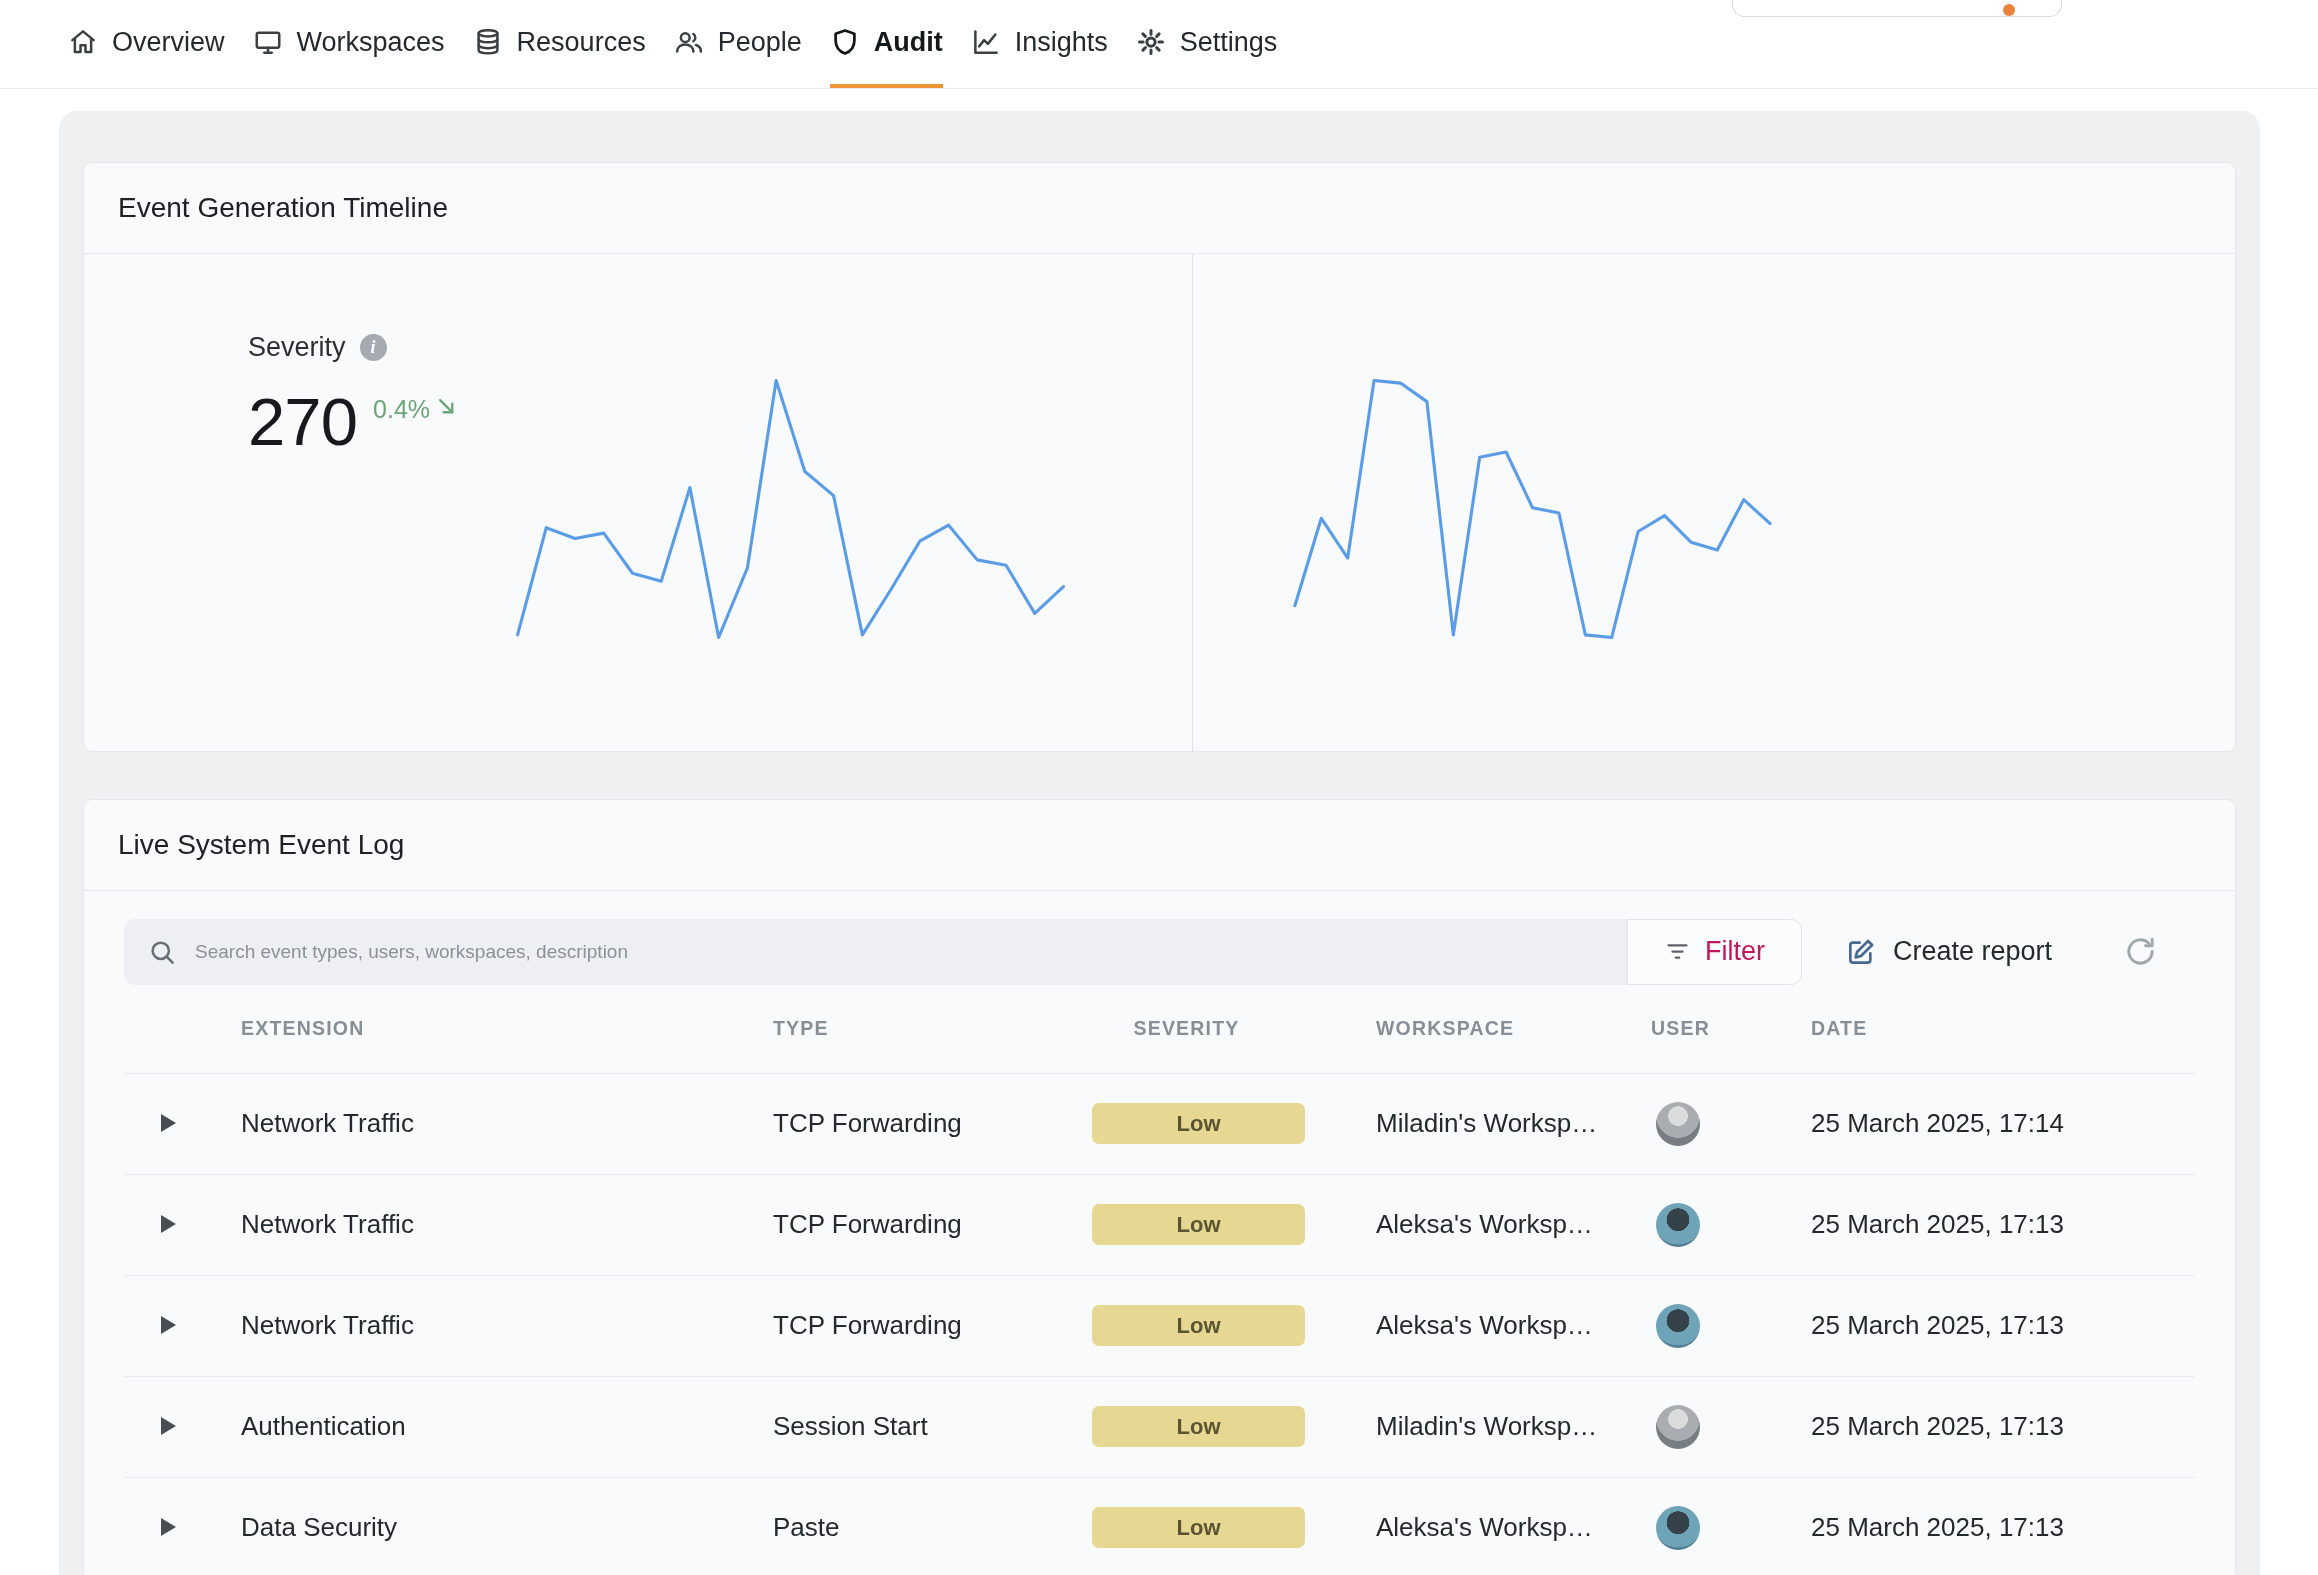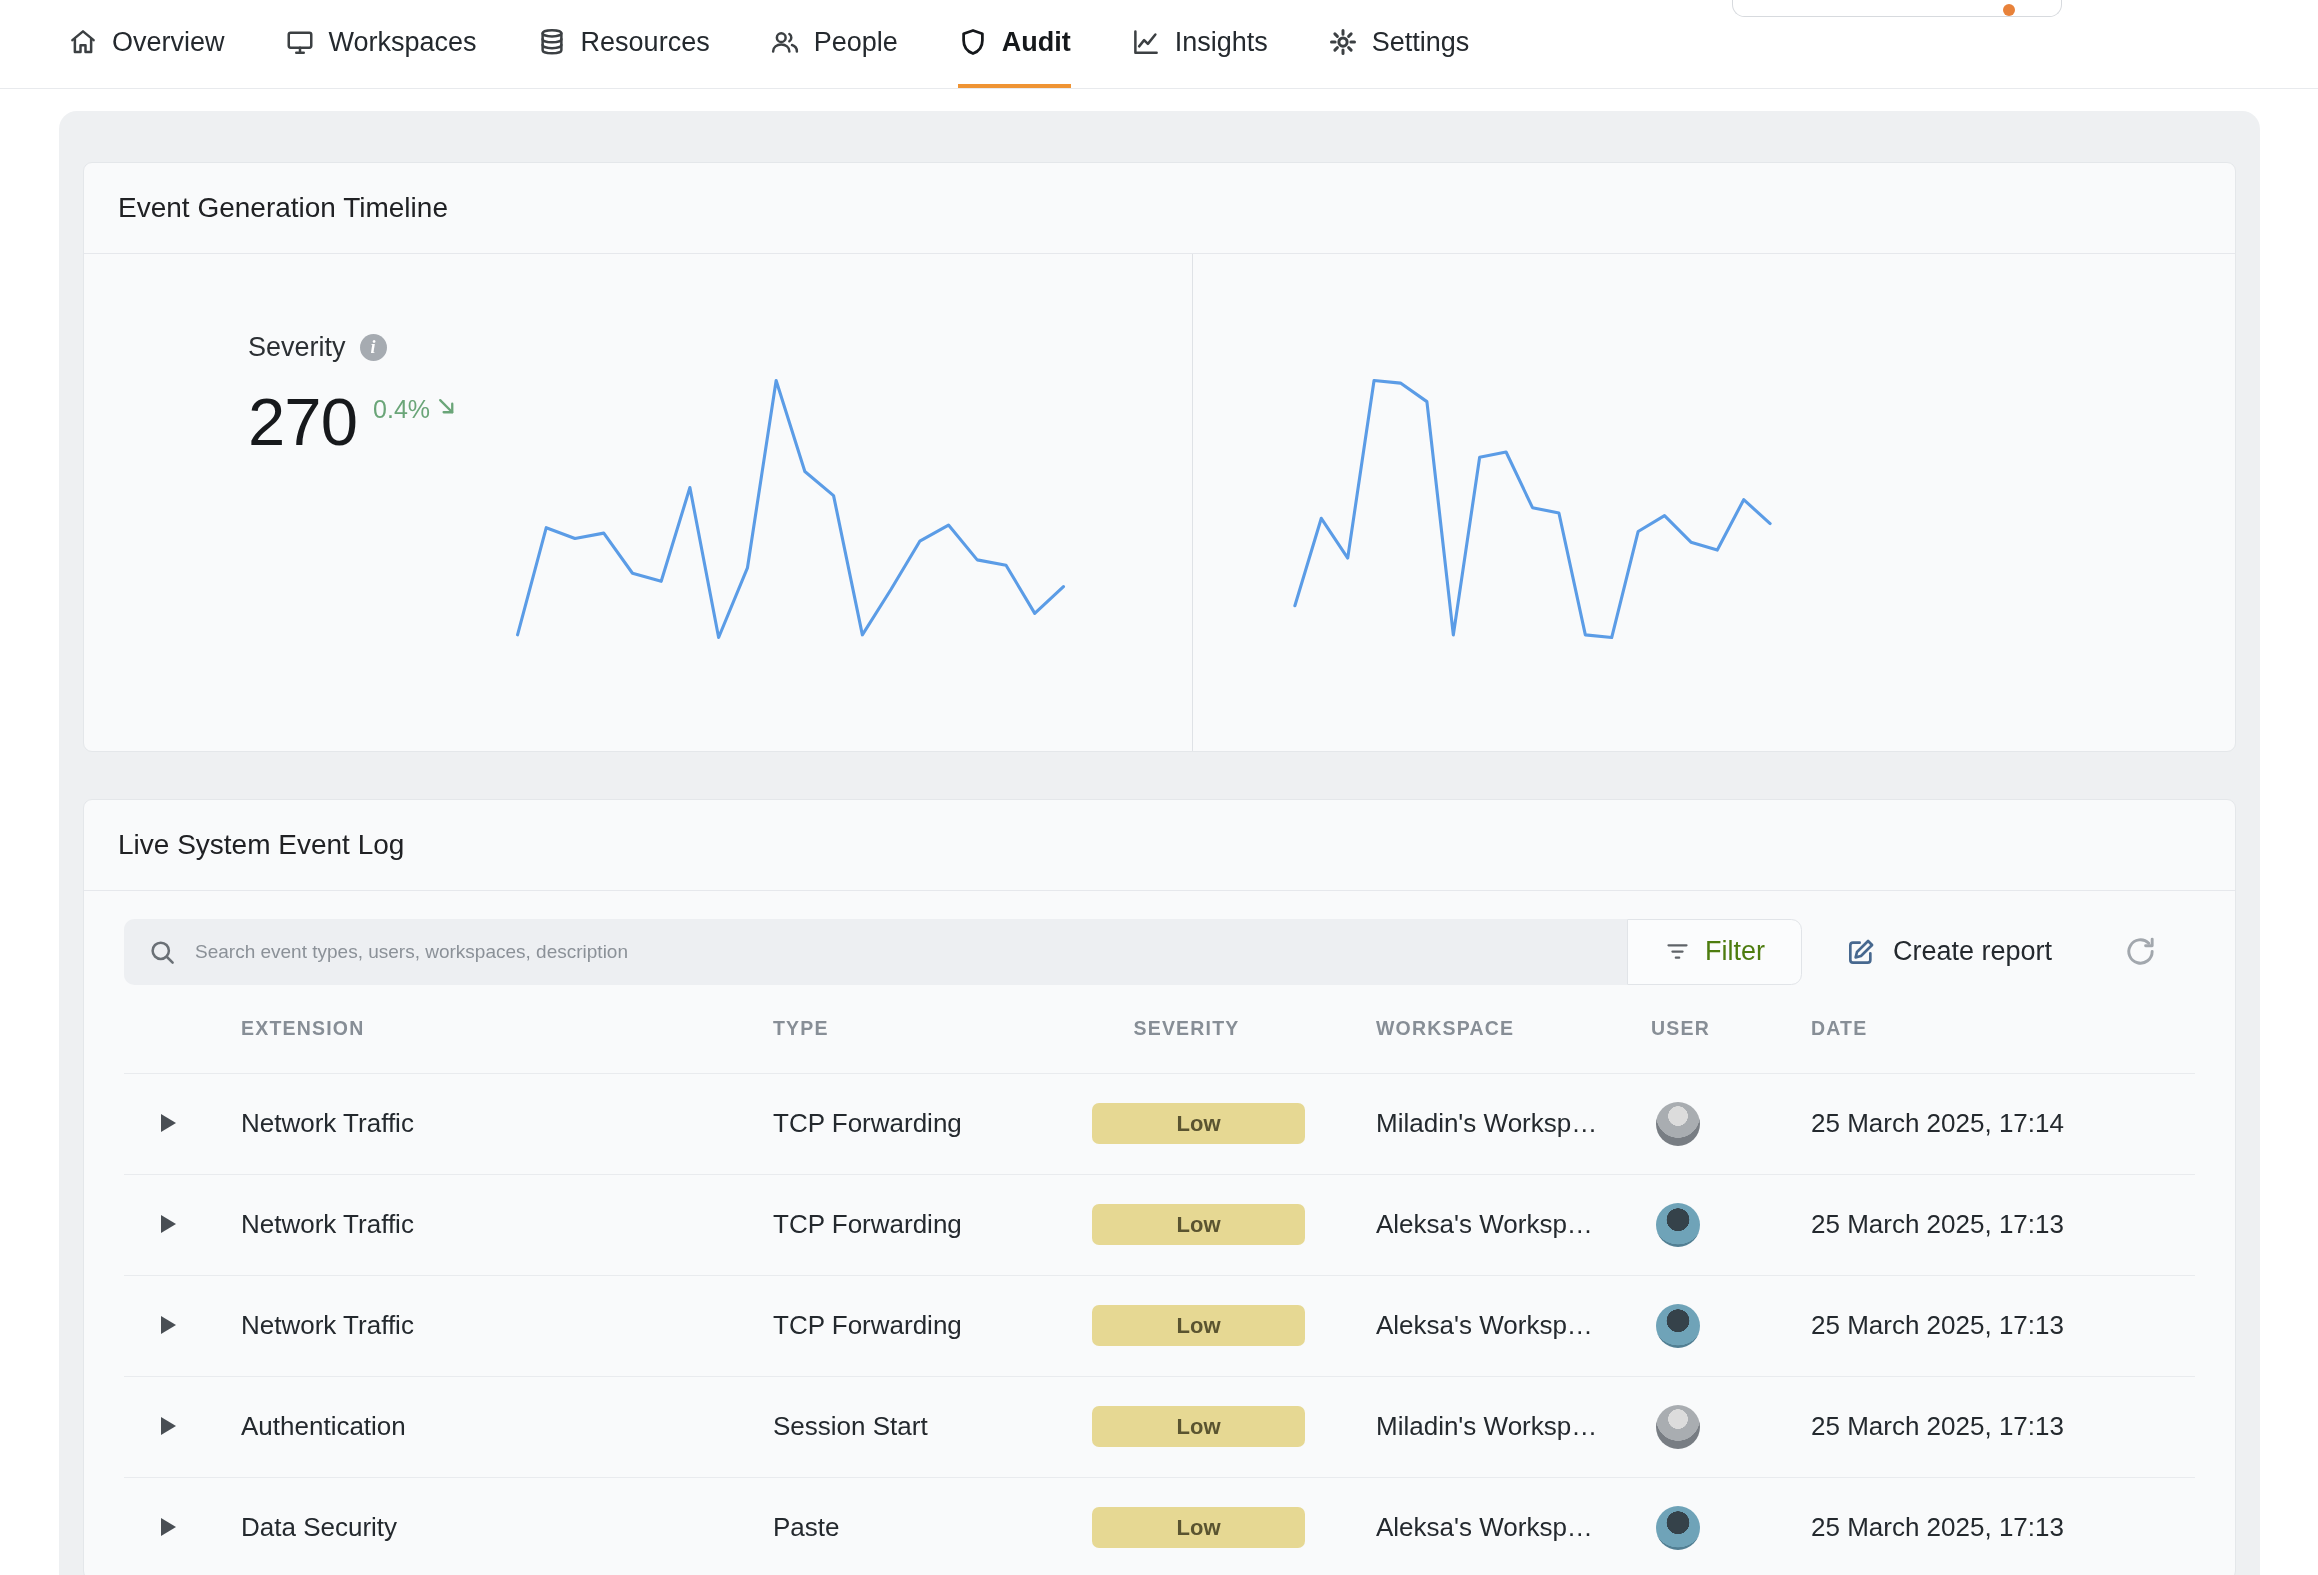--- a/index.html
+++ b/index.html
@@ -1,21 +1,21 @@
 <!DOCTYPE html>
 <html style="font-size:14px"><head>
 <meta charset="utf-8">
 <style>
   * { margin:0; padding:0; box-sizing:border-box; }
   html,body { width:2319px; height:1575px; overflow:hidden; background:#ffffff;
               font-family:"Liberation Sans", sans-serif; color:#24292e; }
 
   
   .topnav { height:89px; background:#fff; border-bottom:0.9px solid #e8eaed;
-            display:flex; align-items:stretch; padding-left:68px; gap:60px; position:relative; }
+            display:flex; align-items:stretch; padding-left:68px; gap:28px; position:relative; }
   .nav-item { display:flex; align-items:center; gap:14px; font-size:27px; color:#24292e;
               border-bottom:4.4px solid transparent; cursor:pointer; white-space:nowrap; font-weight:500; }
   .nav-item svg { width:30px; height:30px; flex:none; }
   .nav-item.active { font-weight:700; color:#15181b; border-bottom-color:#ef9434; }
   .nav-item.active svg { stroke:#15181b; }
 
   .float-pill { position:absolute; top:0; left:1732px; width:330px; height:17px; background:#fff;
                 border:0.9px solid #d7dade; border-top:none; border-radius:0 0 12.4px 12.4px; z-index:6; }
   .orange-dot { position:absolute; right:46px; top:3.5px; width:12.4px; height:12.4px; border-radius:50%;
                 background:#e8823a; }
@@ -52,21 +52,21 @@
   .toolbar { display:flex; align-items:center; padding:27.5px 40px 0; }
   .search-group { flex:1; max-width:1678px; display:flex; height:66px; }
   .search-box { flex:1; background:#edeff2; border-radius:10.6px 0 0 10.6px; display:flex;
                 align-items:center; gap:18px; padding:0 23px; }
   .search-box svg { width:30px; height:30px; flex:none; }
   .search-box input { flex:1; min-width:0; border:none; outline:none; background:transparent;
                       font-family:inherit; font-size:19px; color:#3c4043; }
   .search-box input::placeholder { color:#8b9198; }
   .filter-btn { width:175px; background:#fbfcfd; border:0.9px solid #e1e4e8;
                 border-radius:0 10.6px 10.6px 0; display:flex; align-items:center; justify-content:center;
-                gap:14px; font-size:27px; color:#4d7c0f; cursor:pointer; }
+                gap:14px; font-size:27px; color:#be185d; cursor:pointer; }
   .filter-btn svg { width:27px; height:27px; }
   .create-report { display:flex; gap:16px; margin-left:43px;
                    font-size:27px; color:#24292e; cursor:pointer; white-space:nowrap; }
   .create-report svg { width:32px; height:32px; }
   .refresh-btn { margin-left:auto; margin-right:37px; width:35px; height:35px; cursor:pointer; }
   .refresh-btn svg { width:35px; height:35px; }
 
   
   .event-table { padding:0 40px; }
   .thead, .trow { display:grid; grid-template-columns:117px 532px 319px 284px 275px 160px 1fr;

